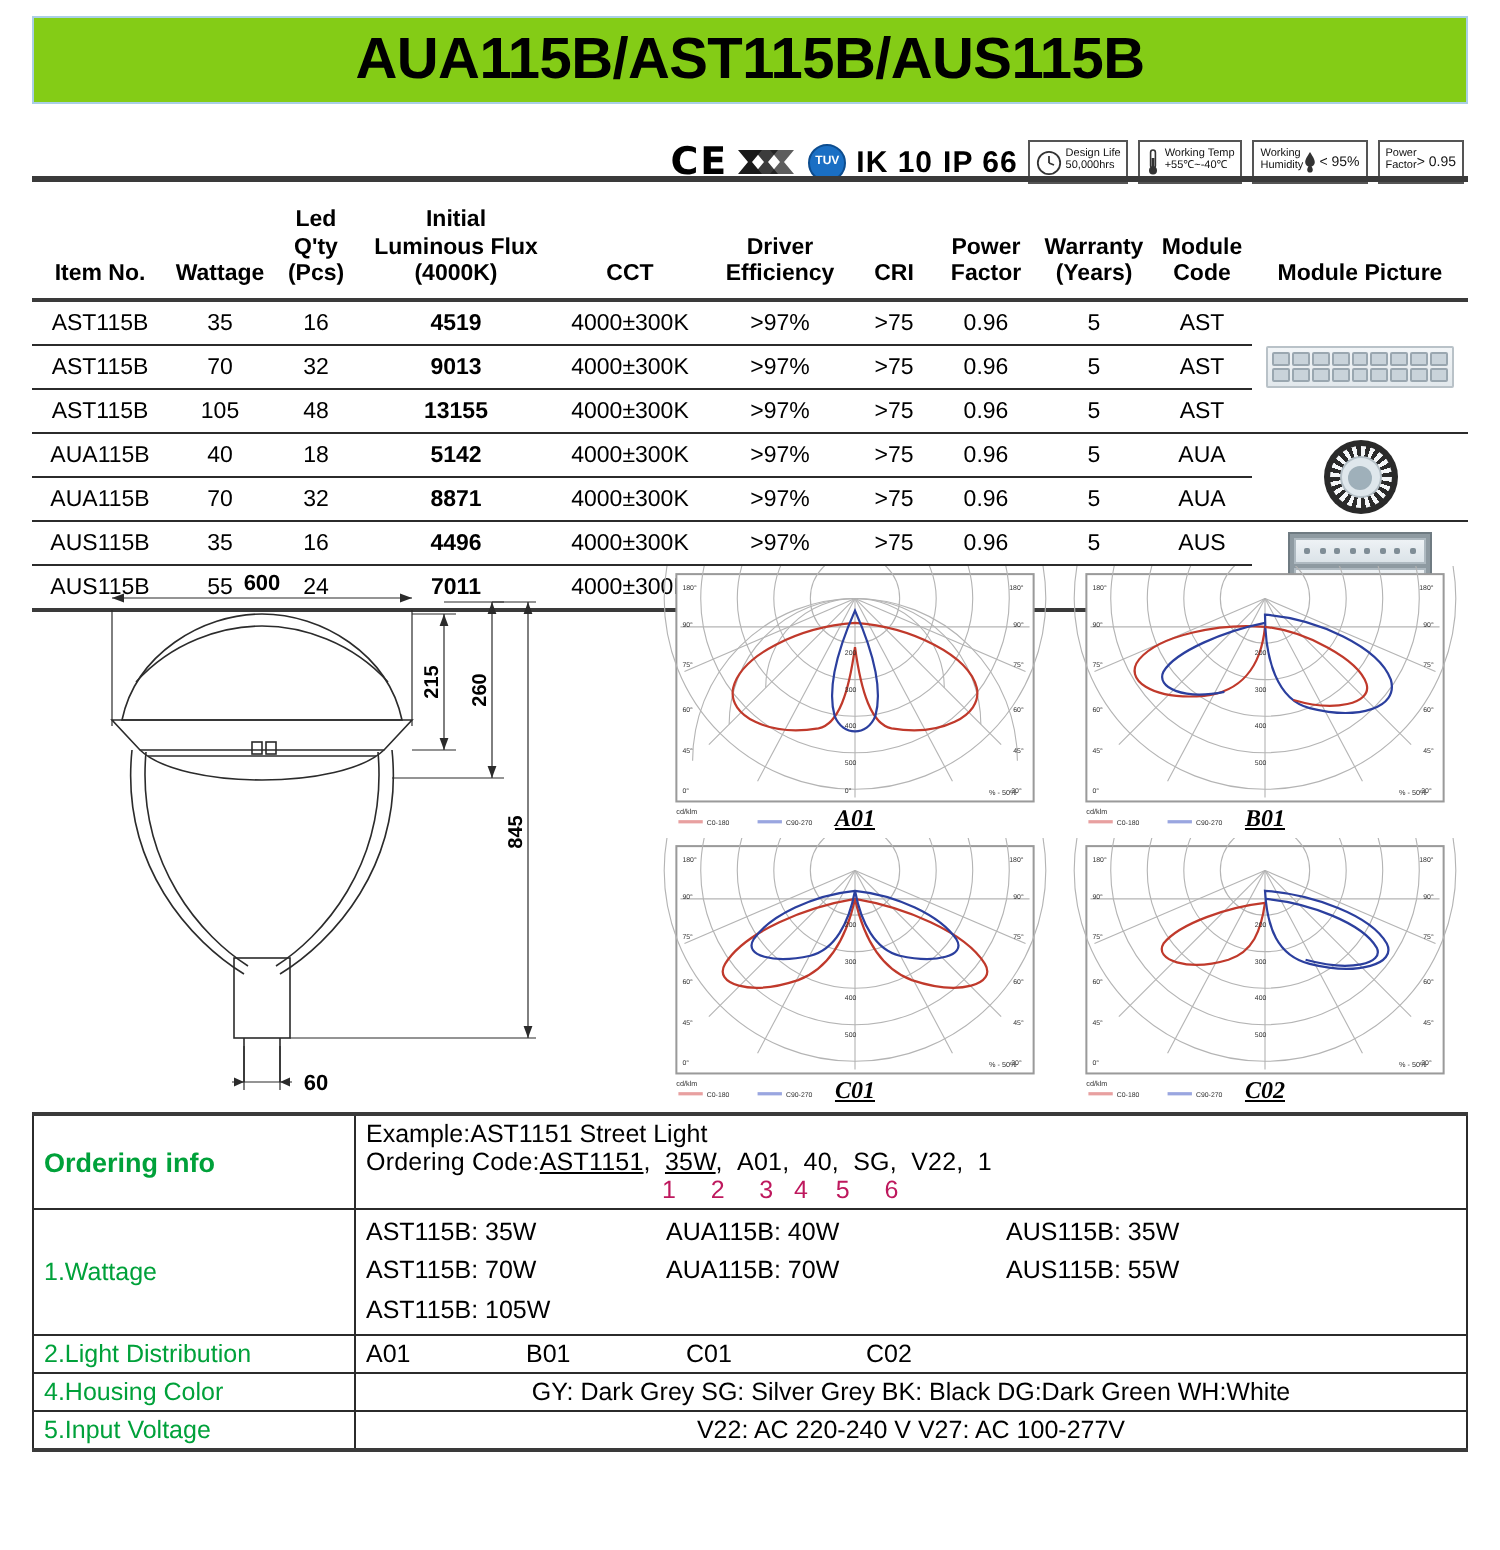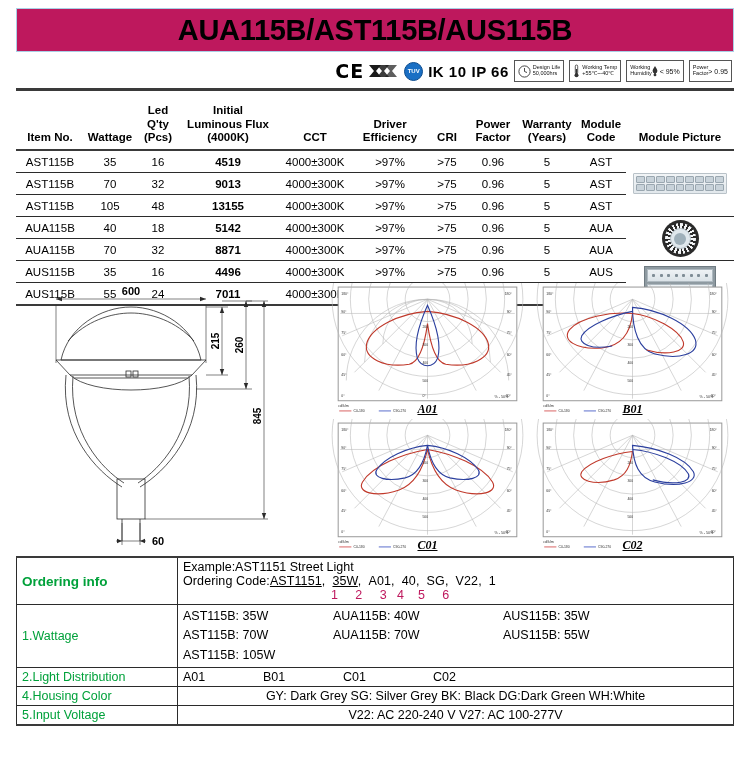--- a/index.html
+++ b/index.html
@@ -17,39 +17,39 @@
     position: absolute;
     left: 0; top: 0;
     width: 750px; height: 775px;
   }
 
   
   .title-band {
     position: absolute;
     left: 16px; top: 8px;
     width: 718px; height: 44px;
-    background: #be185d;
+    background: #84cc16;
     border: 1px solid #aacfe6;
     box-sizing: border-box;
     display: flex;
     align-items: center;
     justify-content: center;
   }
   .title-text {
     font-size: 29px;
     font-weight: bold;
     letter-spacing: -0.3px;
     color: #000;
     white-space: nowrap;
   }
 
   
   .cert-strip {
     position: absolute;
-    left: 16px; top: 54px;
+    left: 16px; top: 64px;
     width: 718px; height: 34px;
     display: flex;
     align-items: center;
     justify-content: flex-end;
     padding-right: 2px;
     box-sizing: border-box;
   }
   .cert-item { margin-left: 5px; display: flex; align-items: center; }
   .ce-mark { font-size: 19px; font-weight: bold; letter-spacing: 1px; font-family: "DejaVu Sans", sans-serif;}
   .enec-mark {

